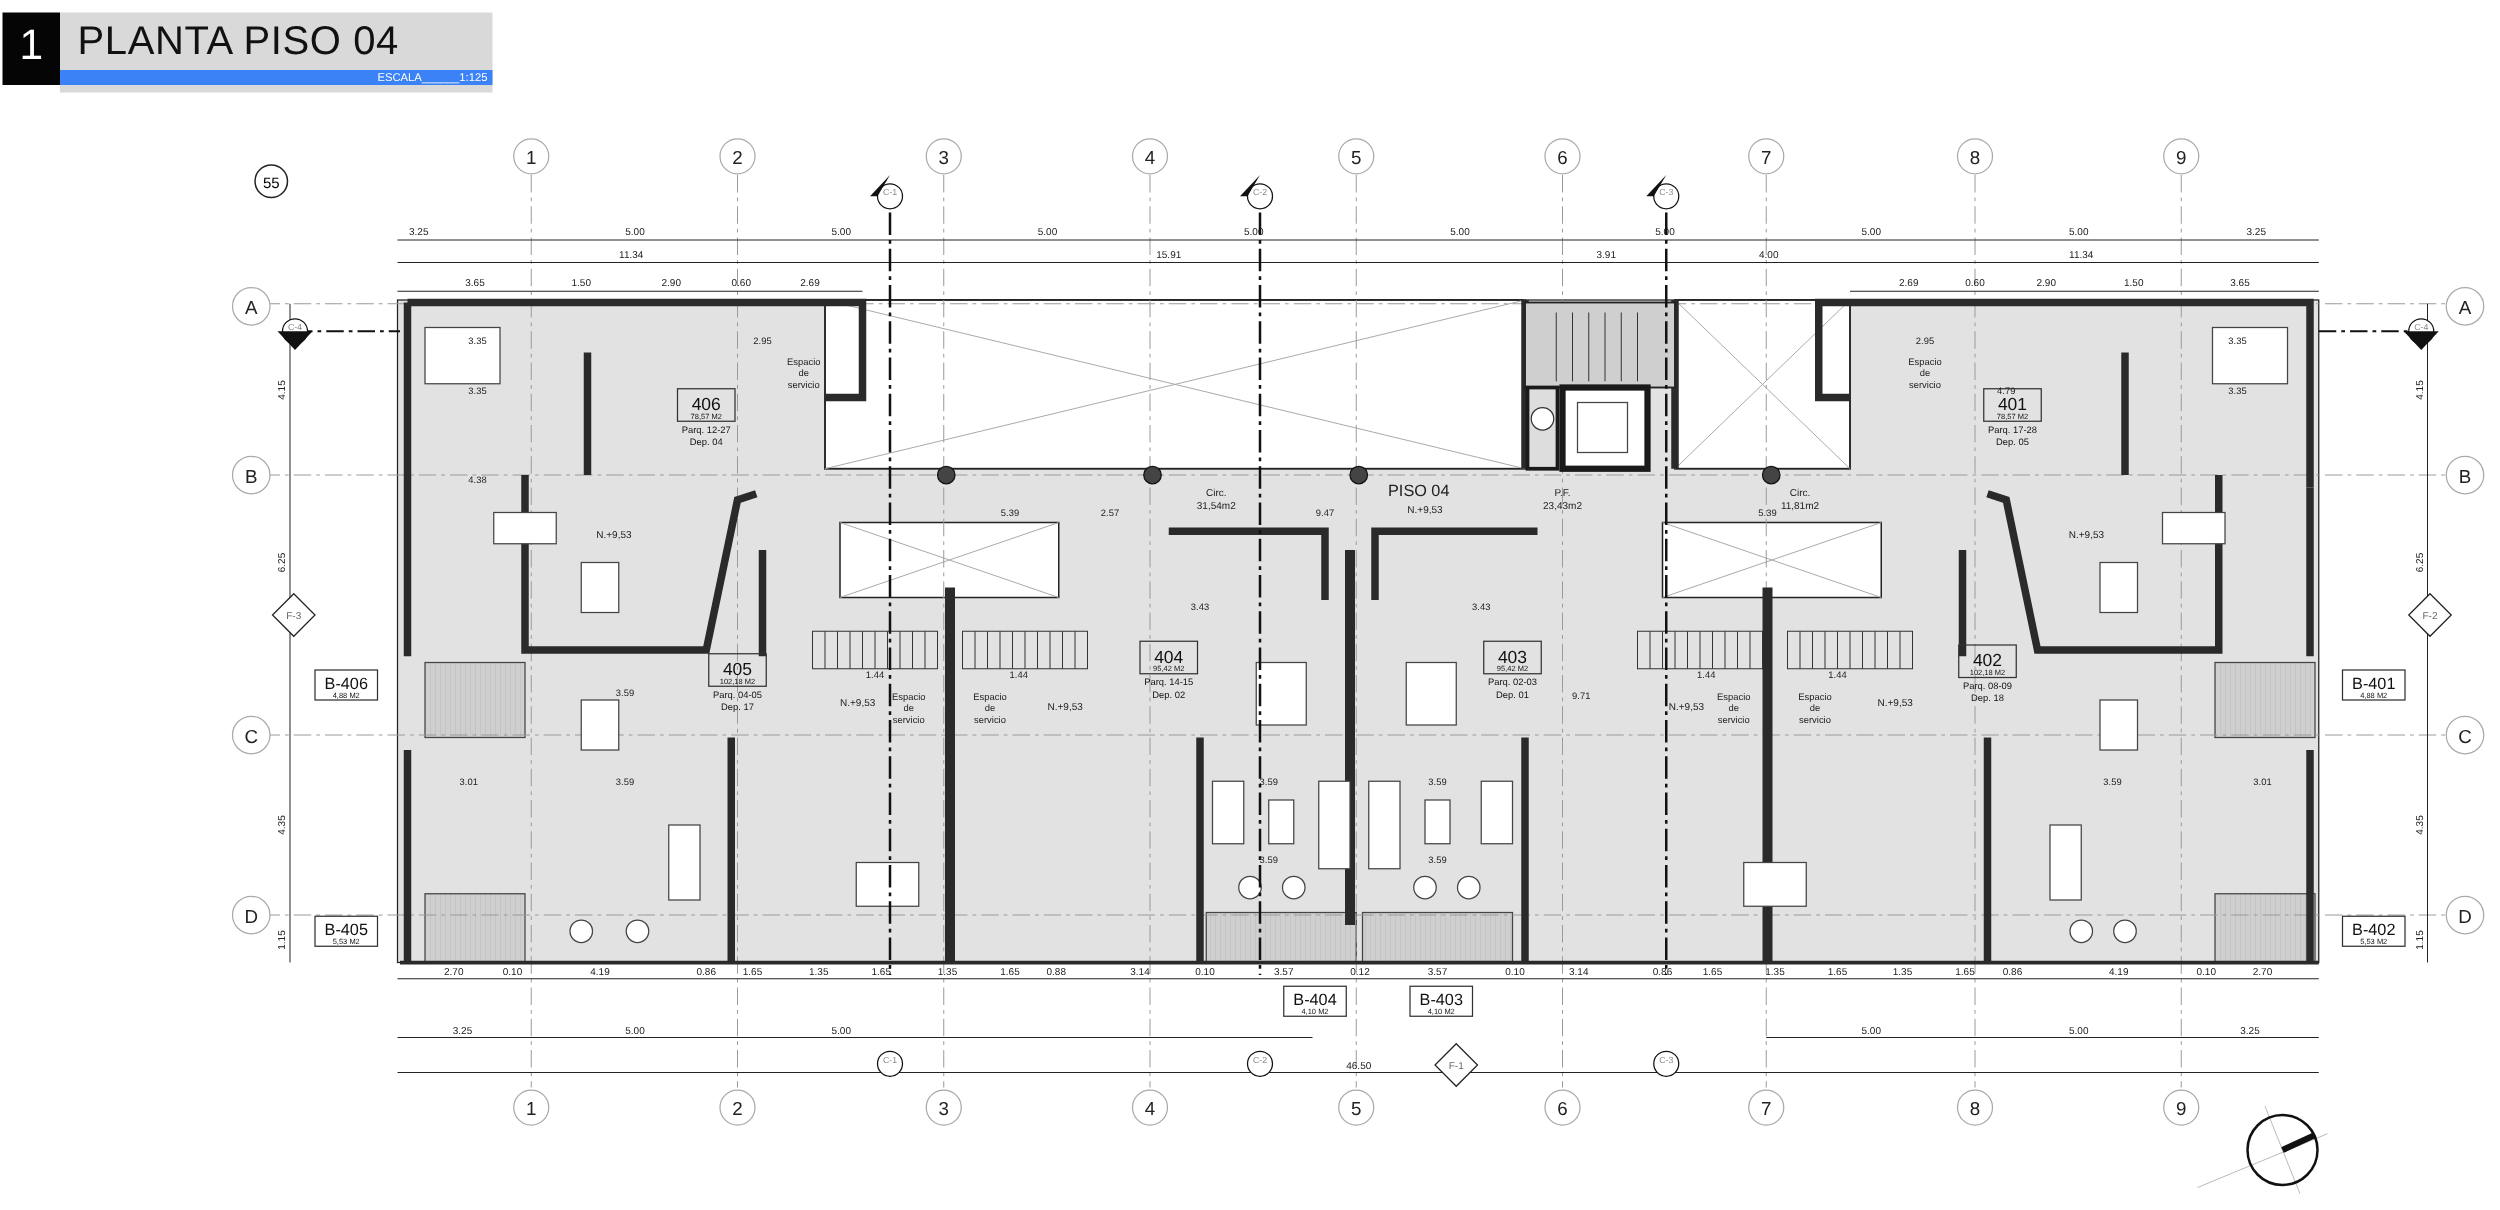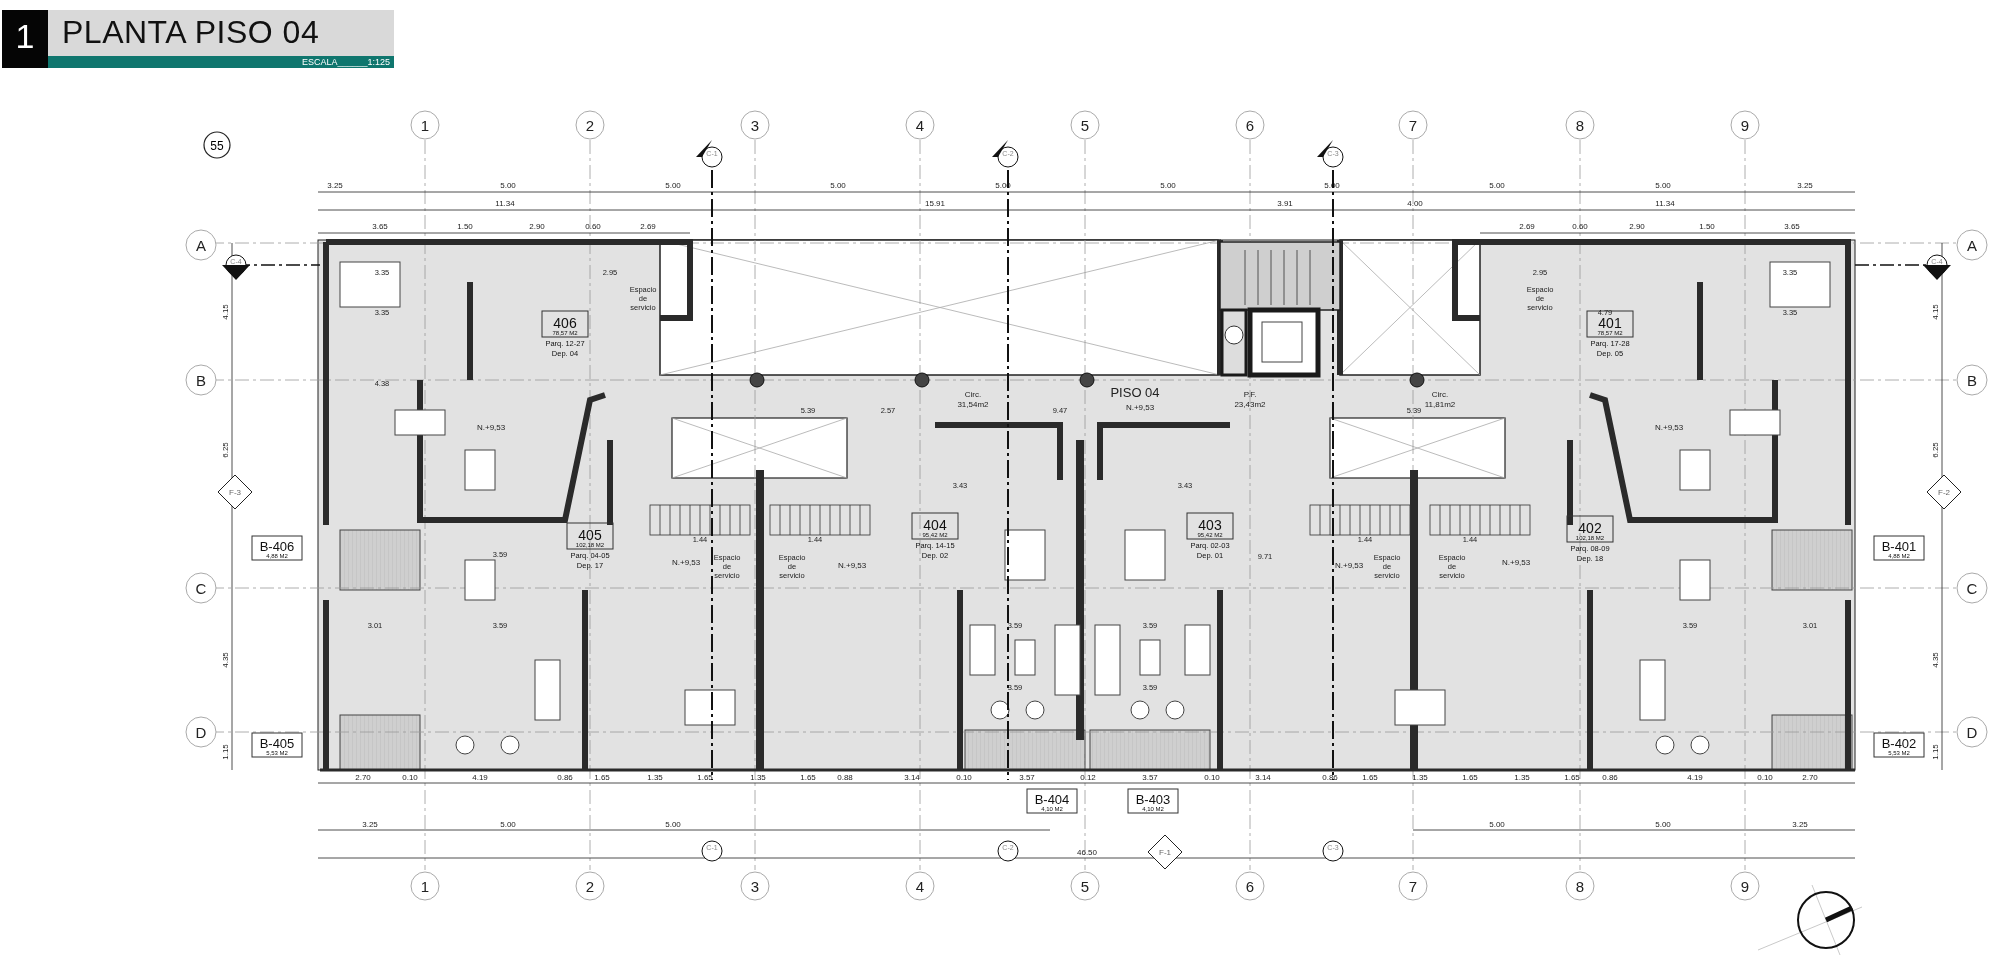--- a/index.html
+++ b/index.html
@@ -1,21 +1,21 @@
 <!DOCTYPE html>
 <html><head>
 <meta charset="utf-8">
 <style>
   html,body{margin:0;padding:0;background:#ffffff;}
   body{width:2000px;height:968px;position:relative;overflow:hidden;font-family:"Liberation Sans",sans-serif;color:#111;}
   .title-block{position:absolute;left:2px;top:10px;width:390px;height:58px;}
   .title-num{position:absolute;left:0;top:0;width:46px;height:58px;background:#050505;color:#fff;font-size:34px;line-height:52px;text-align:center;}
-  .title-bar{position:absolute;left:46px;top:0;width:346px;height:46px;background:#d9d9d9;}
+  .title-bar{position:absolute;left:46px;top:0;width:346px;height:64px;background:#d9d9d9;}
   .title-text{position:absolute;left:14px;top:4px;font-size:32px;letter-spacing:0.5px;color:#111;}
-  .title-scale-bar{position:absolute;left:46px;top:46px;width:346px;height:12px;background:#0f766e;}
+  .title-scale-bar{position:absolute;left:46px;top:46px;width:346px;height:12px;background:#3b82f6;}
   .title-scale{position:absolute;right:4px;top:0;font-size:9px;color:#fff;line-height:12px;}
   svg text{font-family:"Liberation Sans",sans-serif;}
   .plan{position:absolute;left:0;top:0;}
   .grid-bubble{cursor:pointer;}
 </style>
 </head>
 <body>
 
 <div class="title-block">
   <div class="title-num">1</div>

